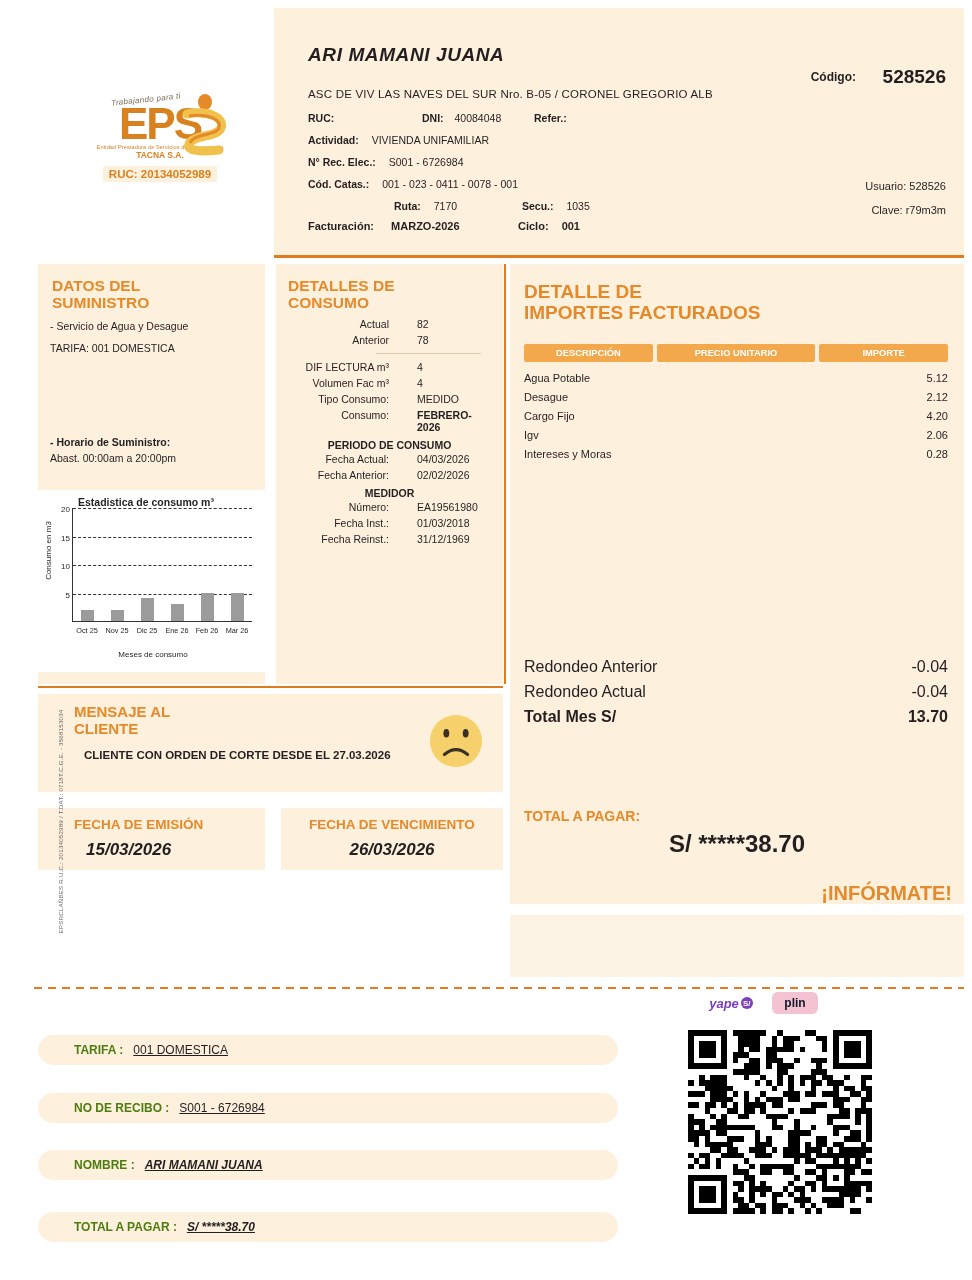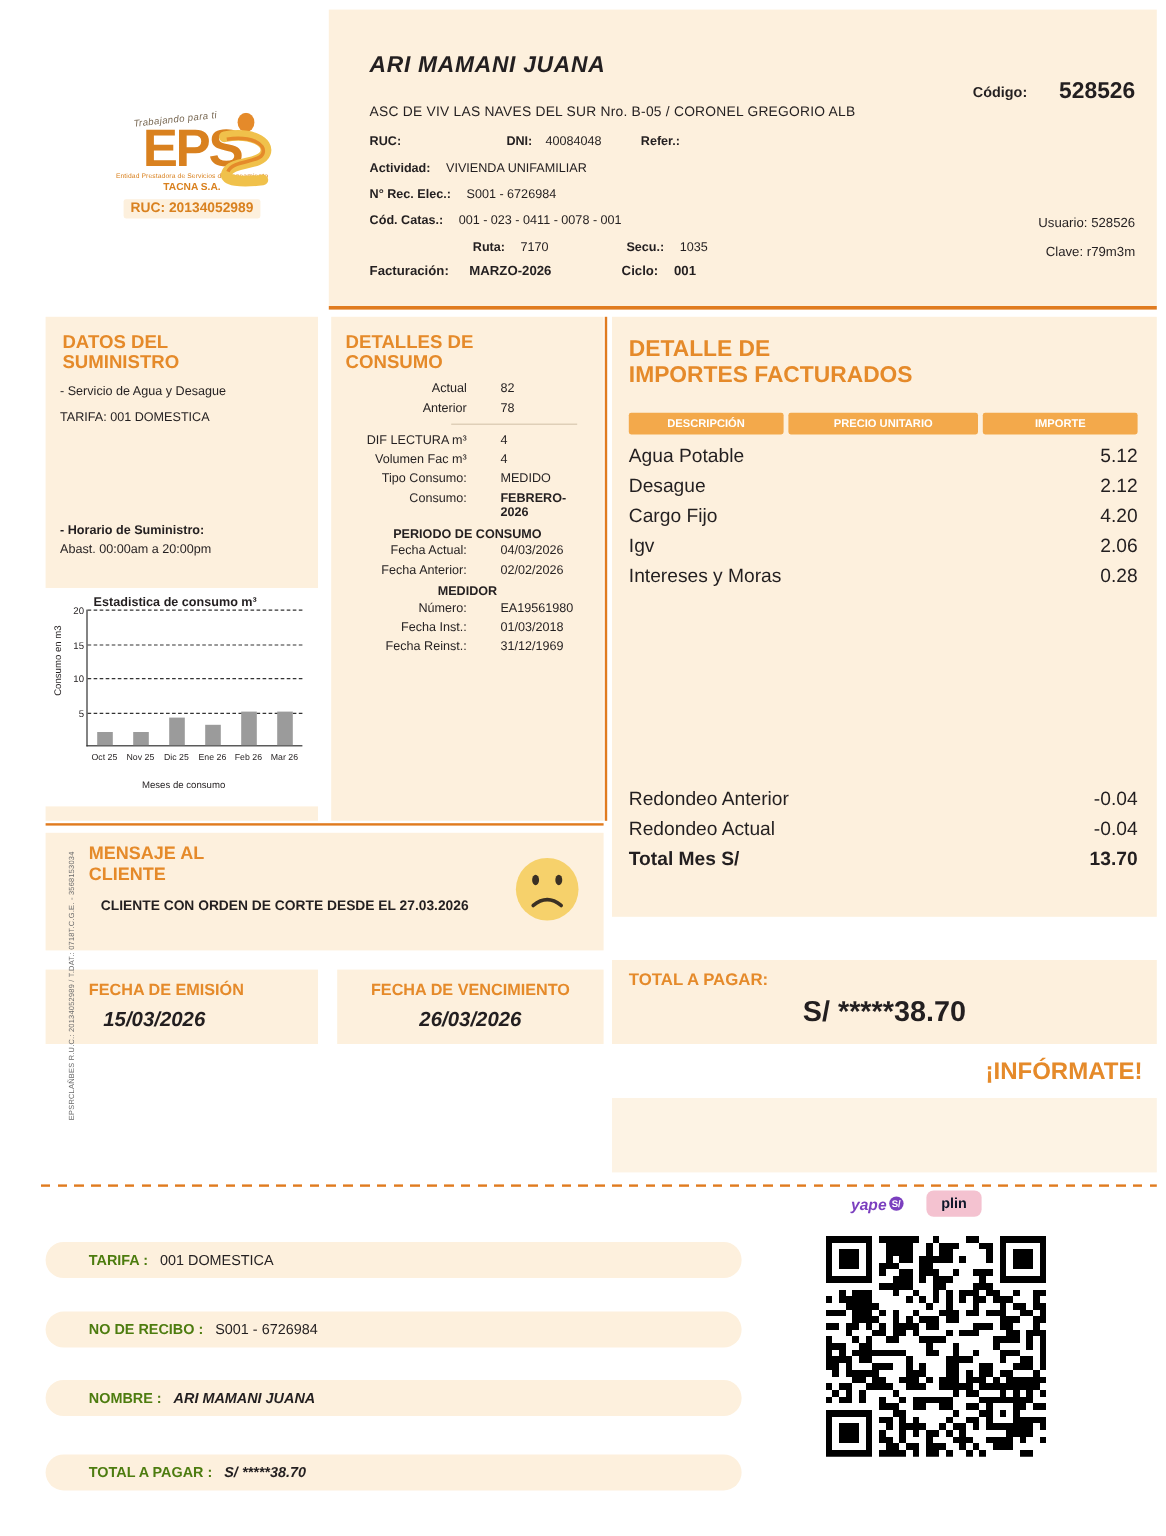--- a/index.html
+++ b/index.html
@@ -105,32 +105,32 @@
 
   .vline {
     position:absolute; left:504px; top:264px; width:2px; height:420px; background:#e07b1f;
   }
   .hline-mid {
     position:absolute; left:38px; top:686px; width:465px; height:2px; background:#e07b1f;
   }
 
   
   .box-importes {
-    position:absolute; left:510px; top:264px; width:454px; height:500px; background:#fdf0dd;
+    position:absolute; left:510px; top:264px; width:454px; height:640px; background:#fdf0dd;
   }
   .imp-title { position:absolute; left:14px; top:18px; font-size:19px; font-weight:bold; color:#e58a2a; line-height:1.1; }
   .imp-head { position:absolute; left:14px; top:80px; width:424px; display:flex; gap:4px; }
   .imp-head > div {
     background:#f3a94b; color:#ffffff; font-size:9.3px; font-weight:bold; text-align:center;
     padding:4px 0; border-radius:2px;
   }
   .imp-head .c1 { width:130px; }
   .imp-head .c2 { width:160px; }
   .imp-head .c3 { width:130px; }
-  .imp-rows { position:absolute; left:14px; top:104px; width:424px; font-size:16px; }
+  .imp-rows { position:absolute; left:14px; top:104px; width:424px; font-size:11px; }
   .imp-row { display:flex; padding:3.5px 0; }
   .imp-row .d { flex:1; }
   .imp-row .u { width:120px; text-align:right; }
   .imp-row .a { width:60px; text-align:right; }
   .imp-foot { position:absolute; left:14px; top:390px; width:424px; font-size:16px; }
   .imp-foot .imp-row.tot { font-weight:bold; }
   .imp-saldo { position:absolute; left:14px; top:490px; width:424px; font-size:10.5px; }
 
   
   .box-mensaje {
@@ -178,21 +178,21 @@
     position:absolute; left:34px; top:987px; width:930px; height:2px;
     background: repeating-linear-gradient(to right,#e07b1f 0 8px, transparent 8px 14px);
   }
 
   
   .stub-field {
     position:absolute; left:38px; width:580px; height:30px; background:#fdf0dd;
     border-radius:15px; display:flex; align-items:center; padding-left:36px; font-size:12px;
   }
   .sf-lbl { font-weight:bold; color:#4d7c0f; }
-  .sf-val { margin-left:10px; }
+  .sf-val { margin-left:10px;text-decoration:underline; }
 
   
   .pay-row { position:absolute; left:700px; top:992px; width:160px; height:26px; }
   .yape {
     position:absolute; left:0; top:0; width:62px; height:22px; background:#ffffff;
     border-radius:4px; color:#7b3fbf; font-weight:bold; font-size:13px;
     display:flex; align-items:center; justify-content:center; font-style:italic;
   }
   .yape .dot {
     width:12px; height:12px; border-radius:50%; background:#7b3fbf; margin-left:2px;

